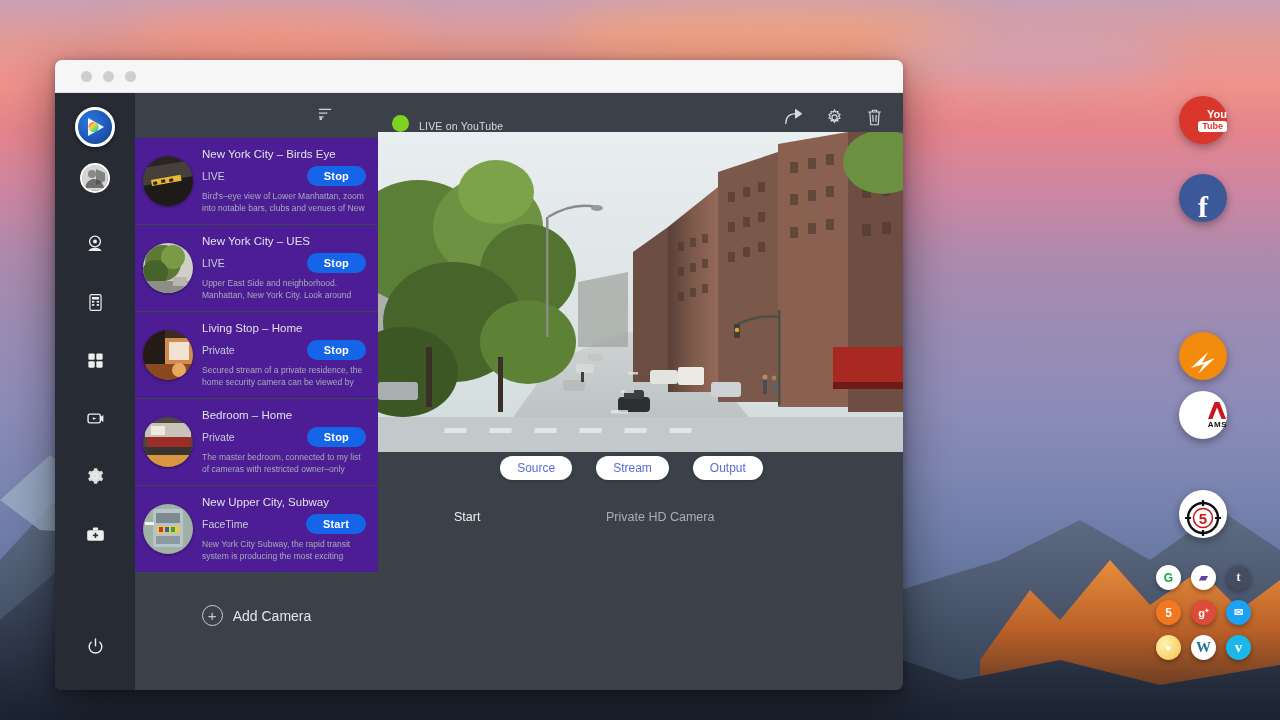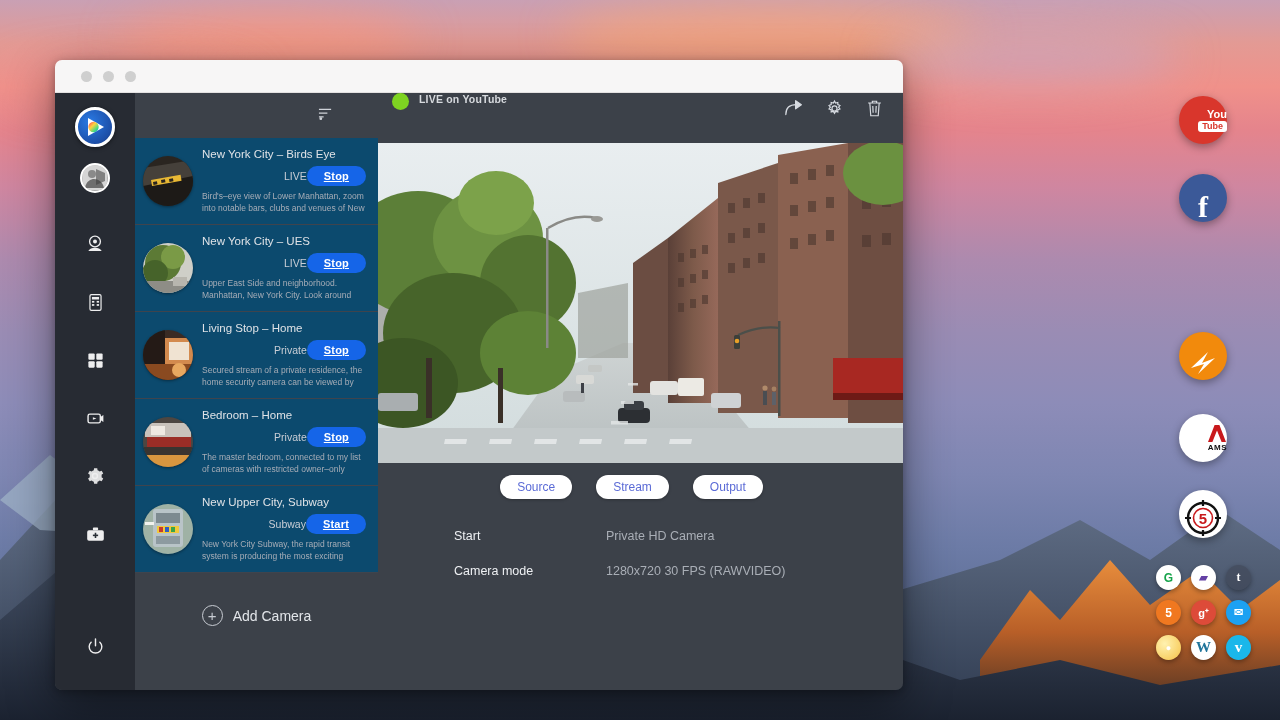--- a/index.html
+++ b/index.html
@@ -67,79 +67,79 @@
   .rail-power { margin-bottom: 26px; }
 
   
   #list-col {
     width: 243px; flex: 0 0 243px; background: #3c4149;
     display: flex; flex-direction: column;
   }
   #list-toolbar {
     height: 45px; display: flex; align-items: center; padding-left: 182px;
   }
-  #cam-list { background: #0c4a6e; }
+  #cam-list { background: #4c1d95; }
   .cam-row {
     display: flex; padding: 9px 12px 10px 8px; gap: 9px;
     border-bottom: 1px solid #3f444d; position: relative;
   }
   .cam-thumb {
     width: 50px; height: 50px; border-radius: 50%;
     flex: 0 0 50px; align-self: center; overflow: hidden;
     box-shadow: 0 1px 3px rgba(0,0,0,.4);
   }
   .cam-info { flex: 1 1 auto; min-width: 0; }
   .cam-title {
     color: #dfe2e6; font-size: 11.5px; line-height: 15px;
     white-space: nowrap; overflow: hidden; text-overflow: ellipsis;
   }
   .cam-statusrow {
-    display: flex; align-items: center; justify-content: flex-end;
+    display: flex; align-items: center; justify-content: space-between;
     margin-top: 4px; margin-bottom: 5px;
   }
   .cam-status { color: #c9ced6; font-size: 10.5px; }
   .cam-btn {
     background: #1565e8; color: #fff; border: none; border-radius: 11px;
     font-size: 11px; font-weight: bold; padding: 4px 17px; cursor: pointer;
-    font-family: "Liberation Sans", sans-serif; letter-spacing: .2px; text-decoration: underline;
+    font-family: "Liberation Sans", sans-serif; letter-spacing: .2px;
   }
   .cam-desc {
     color: #a7adb7; font-size: 8.5px; line-height: 11.5px;
     max-height: 23px; overflow: hidden;
   }
   #add-camera {
     display: flex; align-items: center; justify-content: center; gap: 10px;
     padding: 32px 0 0 0; cursor: pointer;
   }
   #add-camera .plus {
     width: 21px; height: 21px; border-radius: 50%; border: 1.4px solid #c8ccd3;
     display: flex; align-items: center; justify-content: center;
     color: #c8ccd3; font-size: 15px; line-height: 0;
   }
   #add-camera .lbl { color: #e2e5e9; font-size: 14px; }
 
   
   #main-col { flex: 1 1 auto; display: flex; flex-direction: column; }
   #main-toolbar {
-    height: 50px; display: flex; align-items: flex-start; padding: 0 14px;
-    gap: 10px; color: #d4d8de; font-weight: bold;
+    height: 39px; display: flex; align-items: flex-end; padding: 0 14px;
+    gap: 10px; color: #d4d8de;
   }
   .live-dot { width: 17px; height: 17px; border-radius: 50%; background: #7ed321; }
   #live-label { font-size: 10.5px; color: #d7dade; letter-spacing: .2px; }
   .tb-spacer { flex: 1 1 auto; }
   .tb-icon { width: 30px; height: 30px; display:flex; align-items:center; justify-content:center; cursor: pointer; }
 
   #video-preview {
     height: 320px; position: relative; overflow: hidden; background: #6d7478;
   }
   #video-preview .vp-layer { position: absolute; inset: 0; }
 
   #tabs-row {
     display: flex; gap: 24px; justify-content: center;
-    padding: 12px 0 0 0; padding-right: 18px;
+    padding: 4px 0 0 0; padding-right: 18px;
   }
   .pill {
     background: #ffffff; color: #5b6bd6; border: none;
     border-radius: 13px; font-size: 12px; padding: 5px 17px;
     cursor: pointer; font-family: "Liberation Sans", sans-serif;
     box-shadow: 0 1px 3px rgba(0,0,0,.25);
   }
   #info-table { padding: 30px 0 0 76px; }
   .info-row { display: flex; margin-bottom: 21px; }
   .info-label { width: 152px; color: #eef0f3; font-size: 12.5px; }
@@ -401,21 +401,21 @@
                 <rect x="16" y="23" width="4" height="5" fill="#c53a2f"></rect>
                 <rect x="22" y="23" width="4" height="5" fill="#2f5ec5"></rect>
                 <rect x="28" y="23" width="4" height="5" fill="#3aa34a"></rect>
                 <rect x="13" y="32" width="24" height="8" fill="#8d9aa0"></rect>
                 <rect x="2" y="18" width="9" height="3" fill="#f2f2ee"></rect>
               </svg>
             </div>
             <div class="cam-info">
               <div class="cam-title">New Upper City, Subway</div>
               <div class="cam-statusrow">
-                <span class="cam-status">Subway</span>
+                <span class="cam-status">FaceTime</span>
                 <button class="cam-btn">Start</button>
               </div>
               <div class="cam-desc">New York City Subway, the rapid transit system is producing the most exciting livestreams, we ...</div>
             </div>
           </div>
         </div>
 
         <div id="add-camera">
           <span class="plus">+</span>
           <span class="lbl">Add Camera</span>
@@ -585,24 +585,20 @@
           <button class="pill">Source</button>
           <button class="pill">Stream</button>
           <button class="pill">Output</button>
         </div>
 
         <div id="info-table">
           <div class="info-row">
             <span class="info-label">Start</span>
             <span class="info-value">Private HD Camera</span>
           </div>
-          <div class="info-row">
-            <span class="info-label">Camera mode</span>
-            <span class="info-value">1280x720 30 FPS (RAWVIDEO)</span>
-          </div>
         </div>
       </div>
     </div>
 
   </div>
 
   <div class="desk-icon big-icon" style="top:96px;background:#d9362c;flex-direction:column;gap:1px">
     <span style="color:#fff;font-size:11px;font-weight:bold;line-height:11px">You</span>
     <span style="background:#fff;color:#d9362c;font-size:9px;font-weight:bold;padding:0 4px;border-radius:3px;line-height:11px">Tube</span>
   </div>
@@ -610,21 +606,21 @@
   <div class="desk-icon big-icon" style="top:174px;background:#3b5998">
     <span style="color:#fff;font-size:30px;font-weight:bold;font-family:'Liberation Serif',serif;line-height:30px">f</span>
   </div>
 
   <div class="desk-icon big-icon" style="top:332px;background:#f28a0c">
     <svg width="34" height="34" viewBox="0 0 34 34">
       <path fill="#fff" d="M5 22 L22 6 L16 17 L29 12 L12 28 L18 18 Z"></path>
     </svg>
   </div>
 
-  <div class="desk-icon big-icon" style="top:414px;background:#ffffff;flex-direction:column;gap:1px">
+  <div class="desk-icon big-icon" style="top:391px;background:#ffffff;flex-direction:column;gap:1px">
     <svg width="20" height="17" viewBox="0 0 20 17">
       <path fill="#c8191c" d="M1 17 L7.6 0 L12.4 0 L19 17 L14.6 17 L10 5.5 L5.4 17 Z"></path>
     </svg>
     <span style="color:#111;font-size:8px;font-weight:bold;letter-spacing:.5px">AMS</span>
   </div>
 
   <div class="desk-icon big-icon" style="top:490px;background:#ffffff">
     <svg width="40" height="40" viewBox="0 0 40 40">
       <circle cx="20" cy="20" r="15" fill="none" stroke="#111" stroke-width="2.4"></circle>
       <circle cx="20" cy="20" r="9.5" fill="none" stroke="#c8191c" stroke-width="1.6"></circle>

